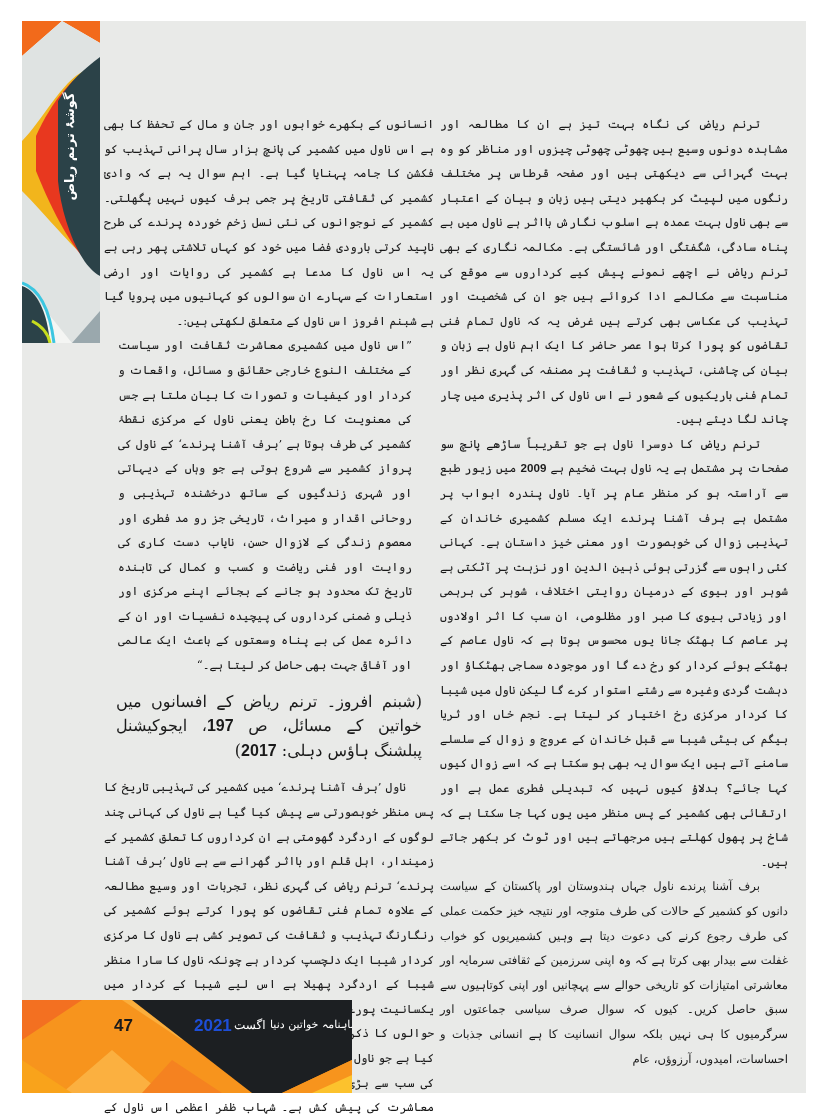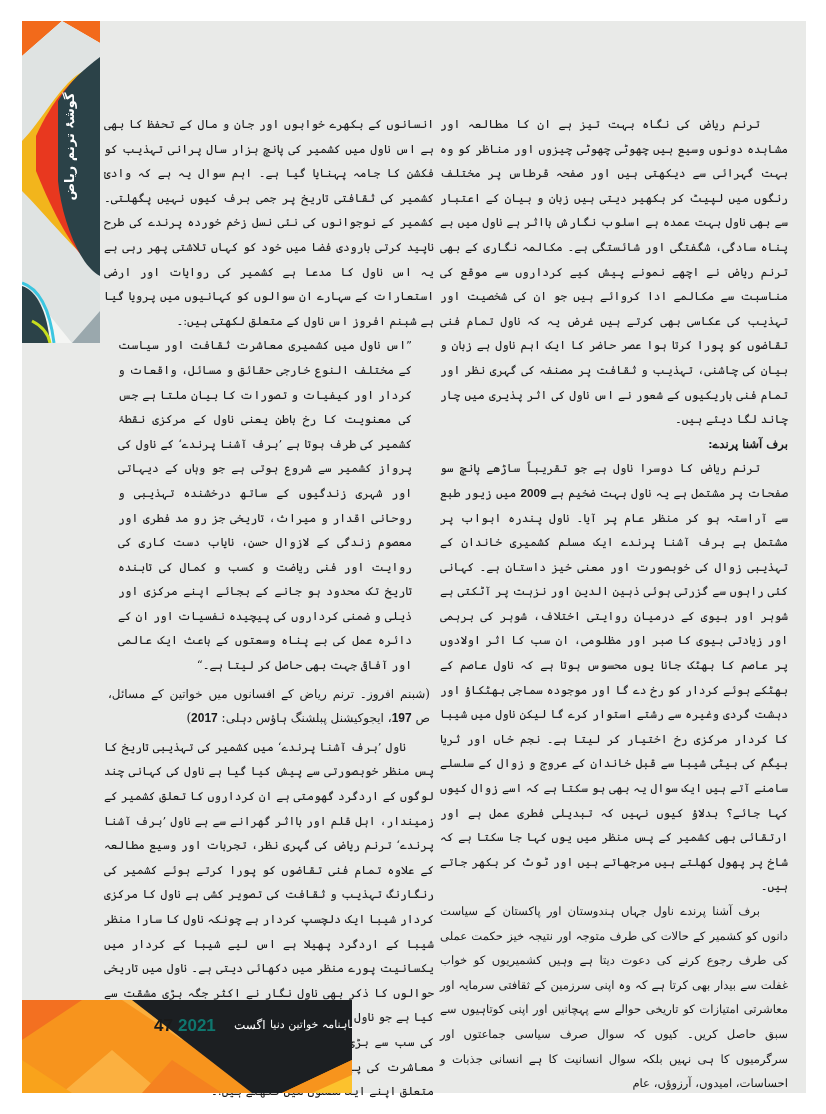--- a/index.html
+++ b/index.html
@@ -31,32 +31,32 @@
     position: absolute; direction: rtl; text-align: justify;
     font-family: "DejaVu Serif", serif; color: #1a1a1a;
     font-size: 11.6px; line-height: 24.6px;
   }
   .col-right { left: 418px; top: 91px; width: 348px; }
   .col-left  { left: 82px;  top: 91px; width: 330px; }
   .col p { margin: 0; text-indent: 0; }
   .col p.indent { text-indent: 28px; }
   .col .subhead { font-weight: bold; margin: 0; }
   .col .quote { margin: 0 22px 0 14px; }
-  .col .citation { font-size: 12px; margin: 4px; }
+  .col .citation { font-size: 16px; margin: 12px; }
   .ltr { direction: ltr; unicode-bidi: embed; font-family: "Liberation Sans", sans-serif; font-weight: bold; }
   
   .footer {
     position: absolute; left: 0; top: 979px; width: 330px; height: 93px; overflow: hidden;
   }
   .footer svg { position: absolute; left: 0; top: 0; }
   .footer-row {
     position: absolute; top: 16px; left: 0; width: 330px; height: 26px;
   }
-  .f-page { position: absolute; left: 92px; top: 0; font: bold 17px "Liberation Sans", sans-serif; color: #1a1a1a; margin-left: 40px; }
-  .f-year { position: absolute; left: 156px; top: 0; font: bold 17px "Liberation Sans", sans-serif; color: #0f766e; text-align: right; }
+  .f-page { position: absolute; left: 92px; top: 0; font: bold 17px "Liberation Sans", sans-serif; color: #1a1a1a; }
+  .f-year { position: absolute; left: 172px; top: 0; font: bold 17px "Liberation Sans", sans-serif; color: #1d4ed8; text-align: right; }
   .f-month { position: absolute; left: 212px; top: 2px; font-size: 12px; color: #ffffff; font-family: "DejaVu Serif", serif; text-align: center; }
   .f-mag { position: absolute; left: 248px; top: 2px; font-size: 11px; color: #ffffff; font-family: "DejaVu Serif", serif; white-space: nowrap; direction: rtl; }
 </style>
 </head>
 <body>
 
 <div class="page">
 
   <div class="side-banner">
     <svg width="78" height="322" viewBox="0 0 78 322">
@@ -71,21 +71,20 @@
       <path d="M10,300 C20,305 26,312 28,322" fill="none" stroke="#c6dc1e" stroke-width="3"></path>
       <polygon points="50,322 78,290 78,322" fill="#9aa8ad"></polygon>
     </svg>
     <div class="side-label">
       <span>گوشۂ ترنم ریاض</span>
     </div>
   </div>
 
   <div class="col col-right">
     <p class="indent">ترنم ریاض کی نگاہ بہت تیز ہے ان کا مطالعہ اور مشاہدہ دونوں وسیع ہیں چھوٹی چھوٹی چیزوں اور مناظر کو وہ بہت گہرائی سے دیکھتی ہیں اور صفحہ قرطاس پر مختلف رنگوں میں لپیٹ کر بکھیر دیتی ہیں زبان و بیان کے اعتبار سے بھی ناول بہت عمدہ ہے اسلوب نگارش بااثر ہے ناول میں بے پناہ سادگی، شگفتگی اور شائستگی ہے۔ مکالمہ نگاری کے بھی ترنم ریاض نے اچھے نمونے پیش کیے کرداروں سے موقع کی مناسبت سے مکالمے ادا کروائے ہیں جو ان کی شخصیت اور تہذیب کی عکاسی بھی کرتے ہیں غرض یہ کہ ناول تمام فنی تقاضوں کو پورا کرتا ہوا عصر حاضر کا ایک اہم ناول ہے زبان و بیان کی چاشنی، تہذیب و ثقافت پر مصنفہ کی گہری نظر اور تمام فنی باریکیوں کے شعور نے اس ناول کی اثر پذیری میں چار چاند لگا دیئے ہیں۔</p>
-    <p class="subhead">برف آشنا پرندے:</p>
     <p class="indent"><span>ترنم ریاض کا دوسرا ناول ہے جو تقریباً ساڑھے پانچ سو صفحات پر مشتمل ہے یہ ناول بہت ضخیم ہے </span><span class="ltr">2009</span><span> میں زیور طبع سے آراستہ ہو کر منظر عام پر آیا۔ ناول پندرہ ابواب پر مشتمل ہے برف آشنا پرندے ایک مسلم کشمیری خاندان کے تہذیبی زوال کی خوبصورت اور معنی خیز داستان ہے۔ کہانی کئی راہوں سے گزرتی ہوئی ذہین الدین اور نزہت پر آٹکتی ہے شوہر اور بیوی کے درمیان روایتی اختلاف، شوہر کی برہمی اور زیادتی بیوی کا صبر اور مظلومی، ان سب کا اثر اولادوں پر عاصم کا بھٹک جانا یوں محسوس ہوتا ہے کہ ناول عاصم کے بھٹکے ہوئے کردار کو رخ دے گا اور موجودہ سماجی بھٹکاؤ اور دہشت گردی وغیرہ سے رشتے استوار کرے گا لیکن ناول میں شیبا کا کردار مرکزی رخ اختیار کر لیتا ہے۔ نجم خاں اور ثریا بیگم کی بیٹی شیبا سے قبل خاندان کے عروج و زوال کے سلسلے سامنے آتے ہیں ایک سوال یہ بھی ہو سکتا ہے کہ اسے زوال کیوں کہا جائے؟ بدلاؤ کیوں نہیں کہ تبدیلی فطری عمل ہے اور ارتقائی بھی کشمیر کے پس منظر میں یوں کہا جا سکتا ہے کہ شاخ پر پھول کھلتے ہیں مرجھاتے ہیں اور ٹوٹ کر بکھر جاتے ہیں۔</span></p>
     <p class="indent">برف آشنا پرندے ناول جہاں ہندوستان اور پاکستان کے سیاست دانوں کو کشمیر کے حالات کی طرف متوجہ اور نتیجہ خیز حکمت عملی کی طرف رجوع کرنے کی دعوت دیتا ہے وہیں کشمیریوں کو خواب غفلت سے بیدار بھی کرتا ہے کہ وہ اپنی سرزمین کے ثقافتی سرمایہ اور معاشرتی امتیازات کو تاریخی حوالے سے پہچانیں اور اپنی کوتاہیوں سے سبق حاصل کریں۔ کیوں کہ سوال صرف سیاسی جماعتوں اور سرگرمیوں کا ہی نہیں بلکہ سوال انسانیت کا ہے انسانی جذبات و احساسات، امیدوں، آرزوؤں، عام</p>
   </div>
 
   <div class="col col-left">
     <p>انسانوں کے بکھرے خوابوں اور جان و مال کے تحفظ کا بھی ہے اس ناول میں کشمیر کی پانچ ہزار سال پرانی تہذیب کو فکشن کا جامہ پہنایا گیا ہے۔ اہم سوال یہ ہے کہ وادیٔ کشمیر کی ثقافتی تاریخ پر جمی برف کیوں نہیں پگھلتی۔ کشمیر کے نوجوانوں کی نئی نسل زخم خوردہ پرندے کی طرح ناپید کرتی بارودی فضا میں خود کو کہاں تلاشتی پھر رہی ہے یہ اس ناول کا مدعا ہے کشمیر کی روایات اور ارضی استعارات کے سہارے ان سوالوں کو کہانیوں میں پرویا گیا ہے شبنم افروز اس ناول کے متعلق لکھتی ہیں:۔</p>
     <p class="quote">”اس ناول میں کشمیری معاشرت ثقافت اور سیاست کے مختلف النوع خارجی حقائق و مسائل، واقعات و کردار اور کیفیات و تصورات کا بیان ملتا ہے جس کی معنویت کا رخ باطن یعنی ناول کے مرکزی نقطۂ کشمیر کی طرف ہوتا ہے ’برف آشنا پرندے‘ کے ناول کی پرواز کشمیر سے شروع ہوتی ہے جو وہاں کے دیہاتی اور شہری زندگیوں کے ساتھ درخشندہ تہذیبی و روحانی اقدار و میراث، تاریخی جز رو مد فطری اور معصوم زندگی کے لازوال حسن، نایاب دست کاری کی روایت اور فنی ریاضت و کسب و کمال کی تابندہ تاریخ تک محدود ہو جانے کے بجائے اپنے مرکزی اور ذیلی و ضمنی کرداروں کی پیچیدہ نفسیات اور ان کے دائرہ عمل کی بے پناہ وسعتوں کے باعث ایک عالمی اور آفاقی جہت بھی حاصل کر لیتا ہے۔“</p>
     <p class="citation"><span>(شبنم افروز۔ ترنم ریاض کے افسانوں میں خواتین کے مسائل، ص </span><span class="ltr">197</span><span>، ایجوکیشنل پبلشنگ ہاؤس دہلی: </span><span class="ltr">2017</span><span>)</span></p>
     <p class="indent">ناول ’برف آشنا پرندے‘ میں کشمیر کی تہذیبی تاریخ کا پس منظر خوبصورتی سے پیش کیا گیا ہے ناول کی کہانی چند لوگوں کے اردگرد گھومتی ہے ان کرداروں کا تعلق کشمیر کے زمیندار، اہل قلم اور بااثر گھرانے سے ہے ناول ’برف آشنا پرندے‘ ترنم ریاض کی گہری نظر، تجربات اور وسیع مطالعہ کے علاوہ تمام فنی تقاضوں کو پورا کرتے ہوئے کشمیر کی رنگارنگ تہذیب و ثقافت کی تصویر کشی ہے ناول کا مرکزی کردار شیبا ایک دلچسپ کردار ہے چونکہ ناول کا سارا منظر شیبا کے اردگرد پھیلا ہے اس لیے شیبا کے کردار میں یکسانیت پورے منظر میں دکھائی دیتی ہے۔ ناول میں تاریخی حوالوں کا ذکر بھی ناول نگار نے اکثر جگہ بڑی مشقت سے کیا ہے جو ناول کی خوبصورتی میں اضافہ کرتے ہیں۔ اس ناول کی سب سے بڑی خوبی کشمیری سماج اور وہاں کی تہذیب و معاشرت کی پیش کش ہے۔ شہاب ظفر اعظمی اس ناول کے متعلق اپنے ایک مضمون میں لکھتے ہیں:۔</p>
   </div>

